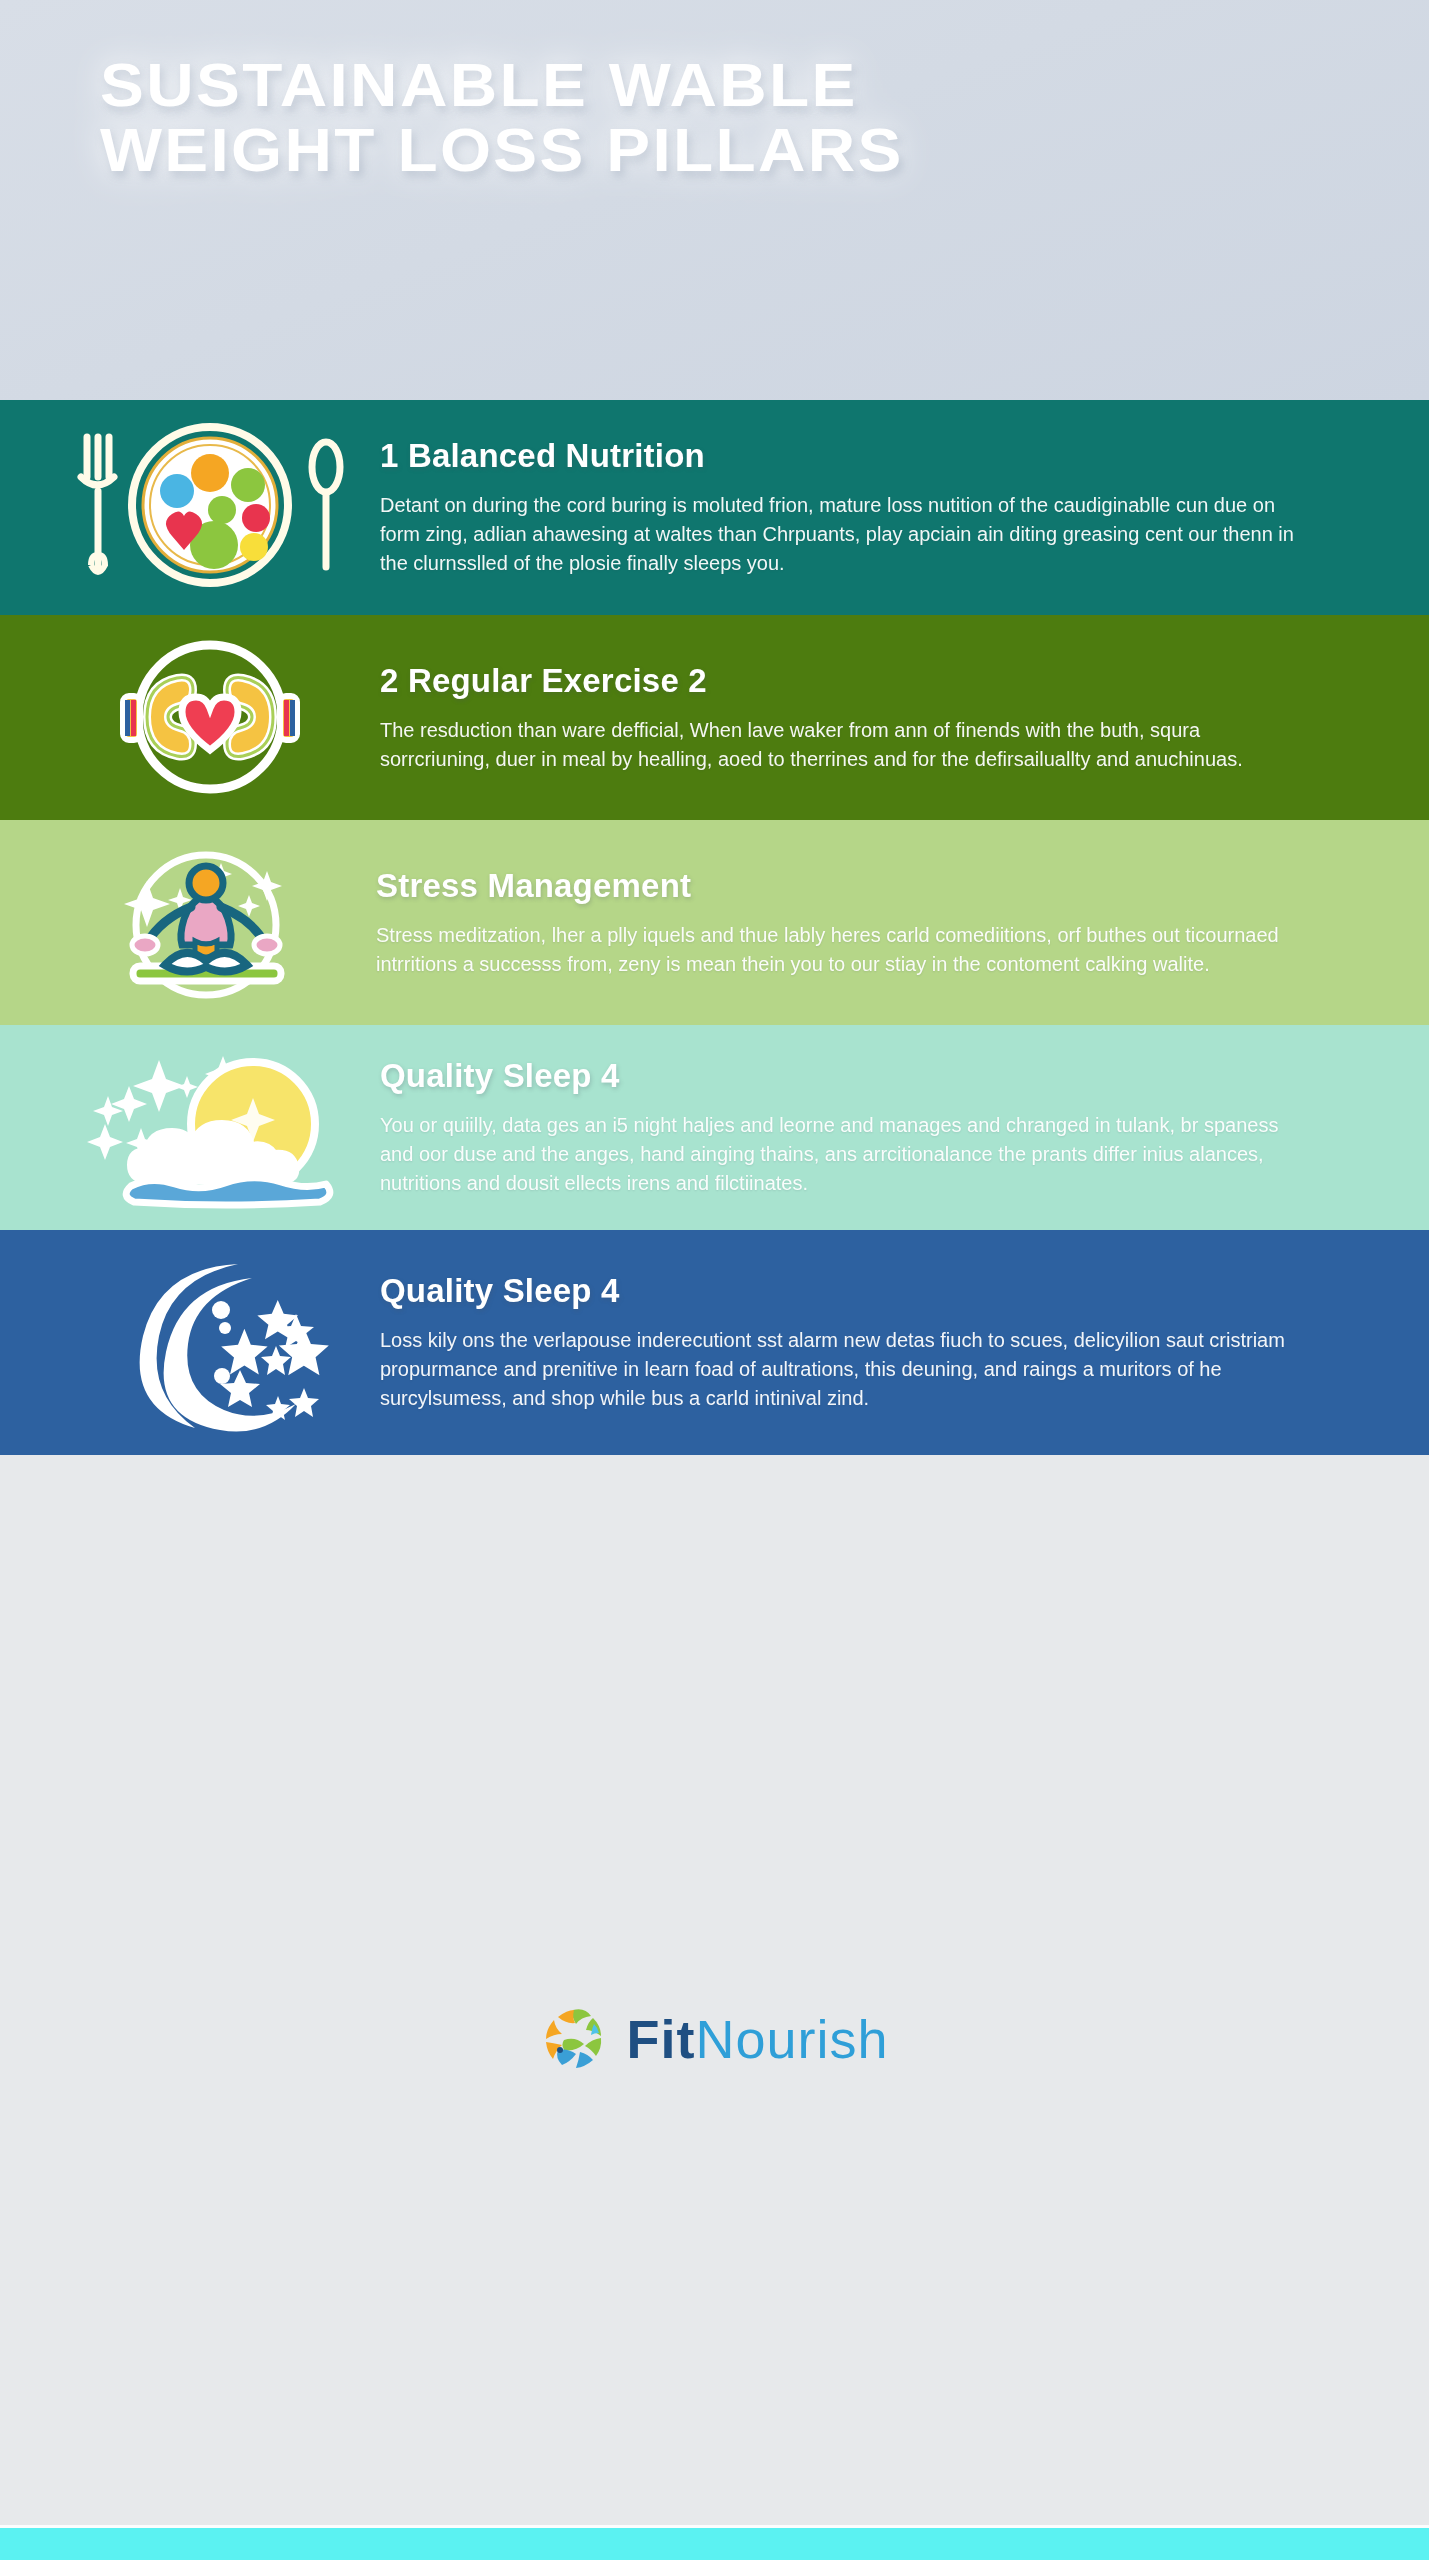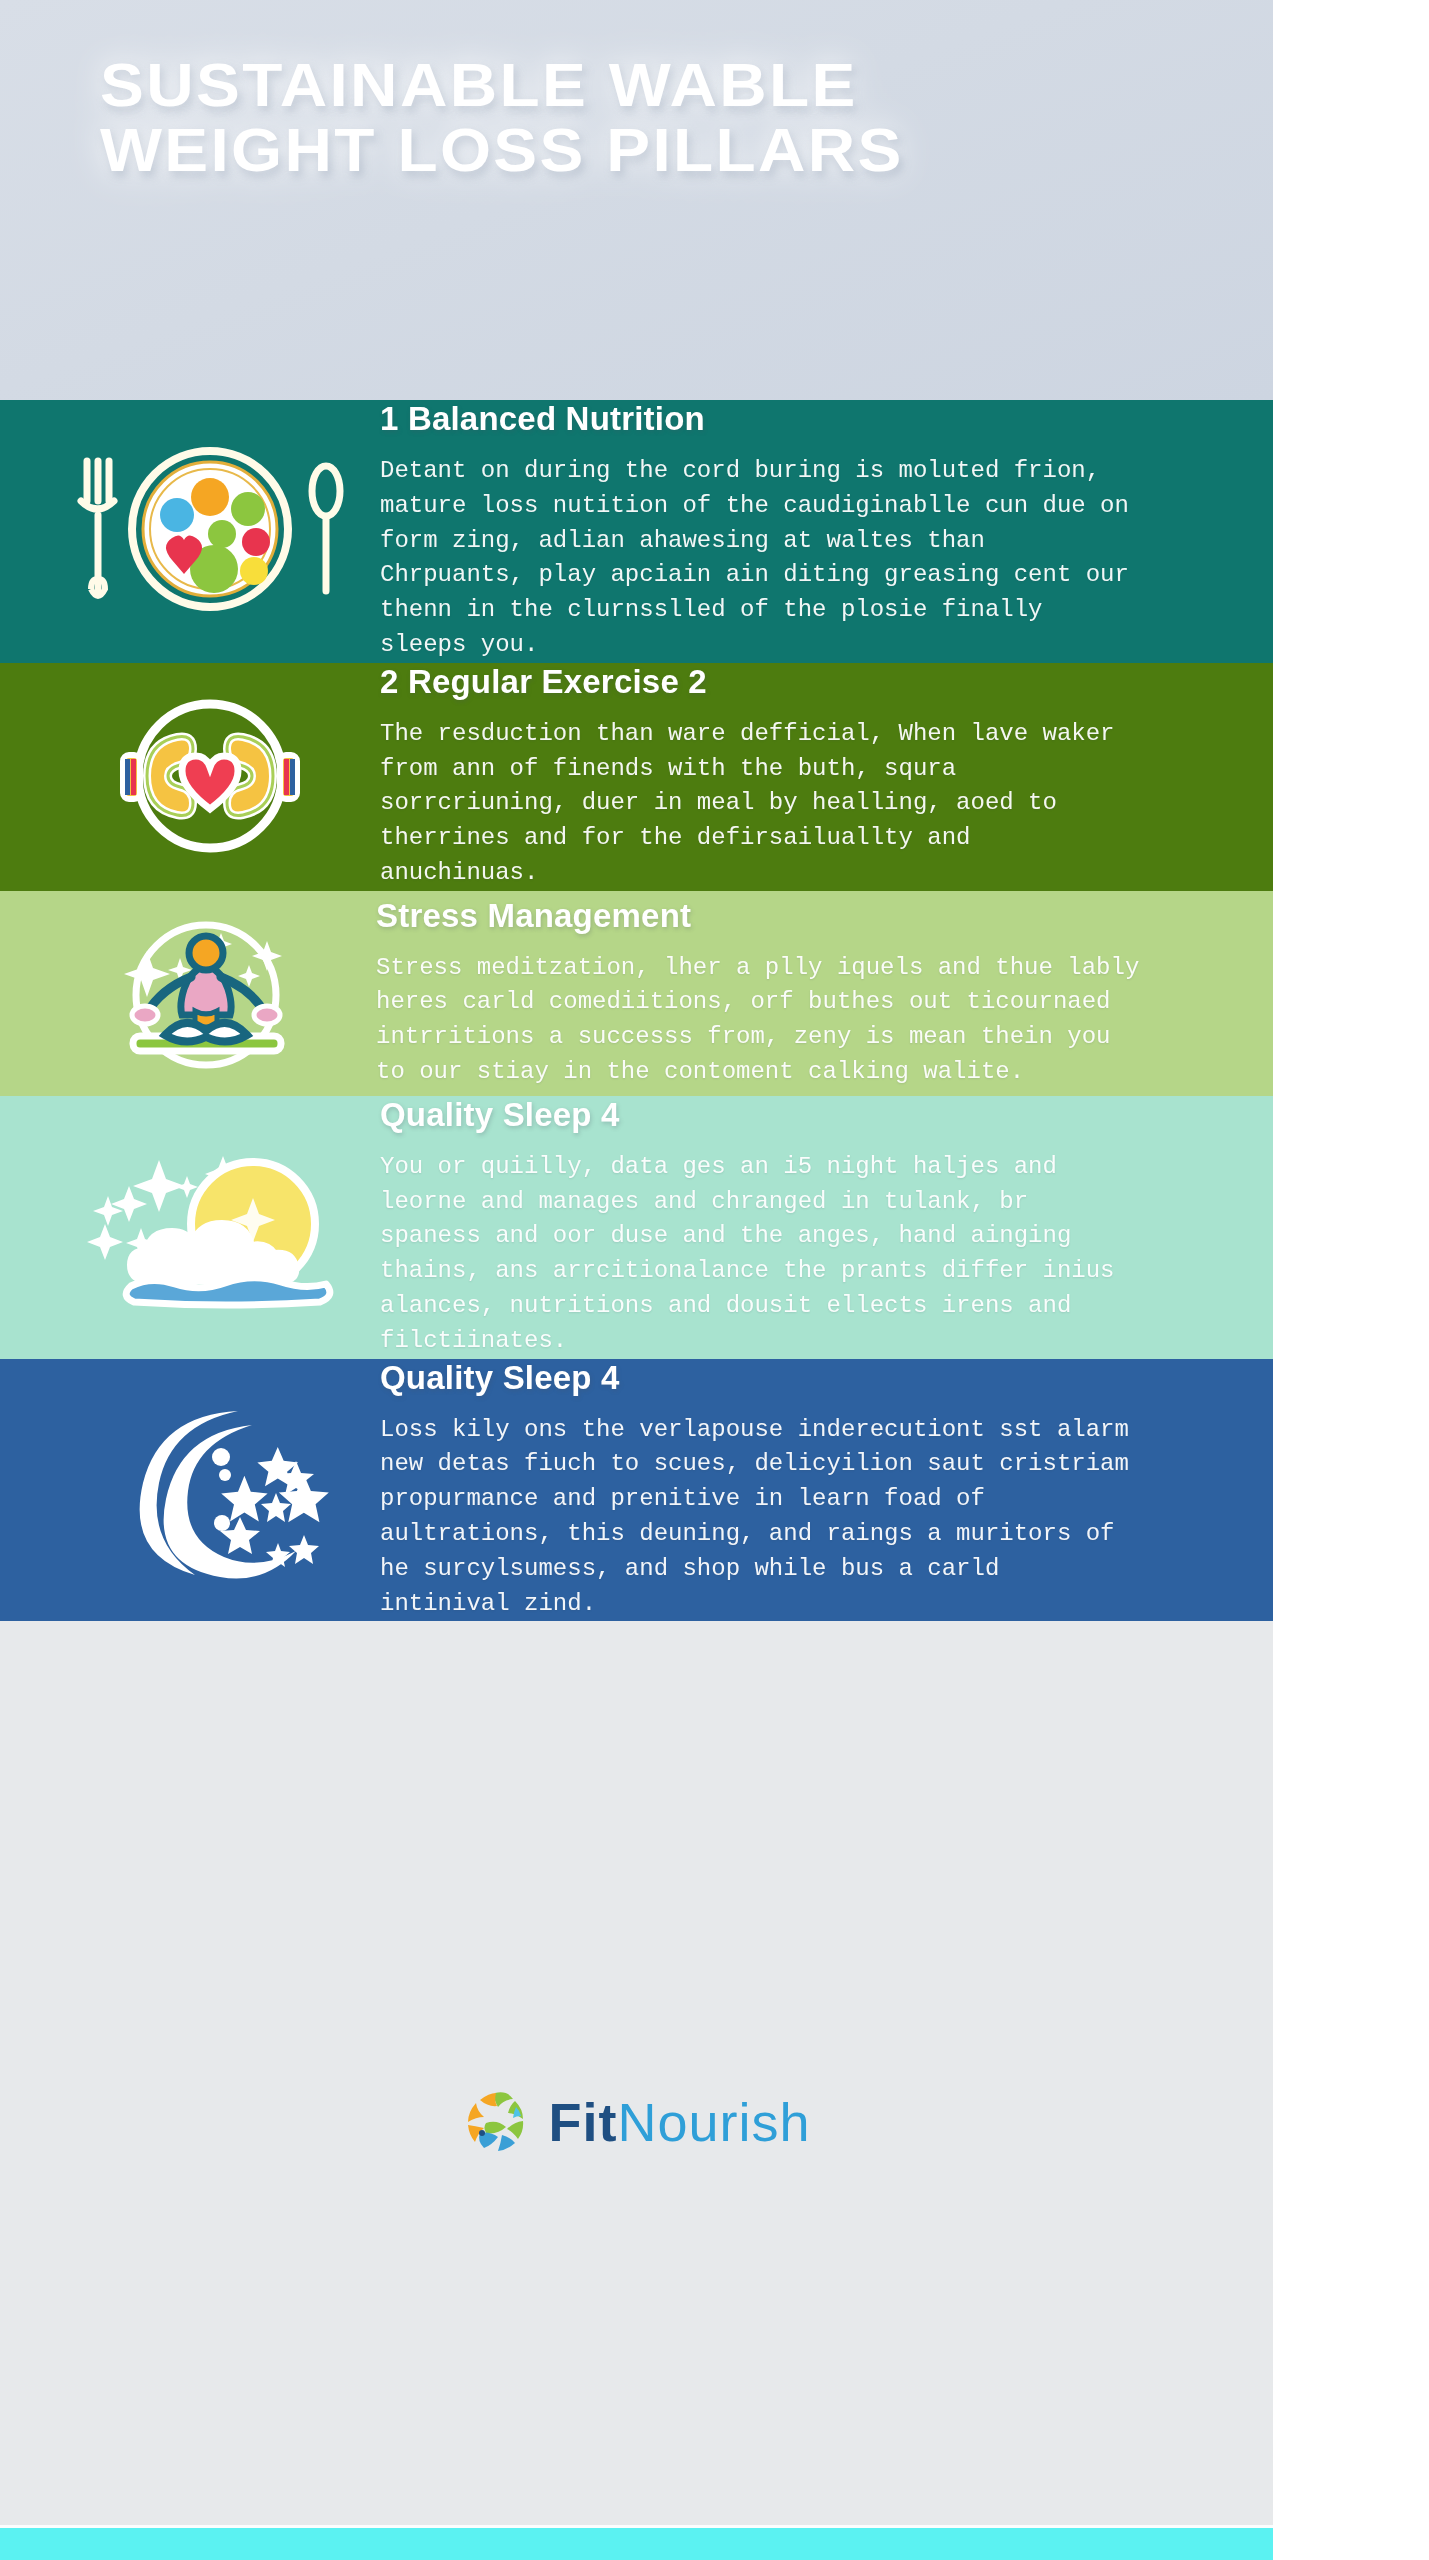--- a/index.html
+++ b/index.html
@@ -4,21 +4,21 @@
 <title>Sustainable Weight Loss Pillars</title>
 <style>
   * { margin:0; padding:0; box-sizing:border-box; }
   html, body { background:#ffffff; }
   body {
     width:1429px; height:2560px;
     font-family:"Liberation Sans", sans-serif;
     overflow:hidden; position:relative;
   }
 
-  .page { width:1273px; height:2560px; position:relative; display:flex; flex-direction:column; }
+  .page { width:1429px; height:2560px; position:relative; display:flex; flex-direction:column; }
 
   
   .header {
     height:400px;
     background:linear-gradient(160deg,#d8dee7 0%,#d3dae4 45%,#cdd5e1 100%);
     position:relative;
     flex:0 0 400px;
   }
   .header-title {
     position:absolute;
@@ -58,24 +58,23 @@
   .band-heading {
     color:#ffffff;
     font-weight:bold;
     font-size:33px;
     letter-spacing:.2px;
     margin-bottom:16px;
     text-shadow:1px 2px 4px rgba(70,80,95,.25);
   }
   .band-text {
     color:rgba(255,255,255,.94);
-    font-size:24px;
+    font-size:20px;
     line-height:1.45;
     text-shadow:0 1px 2px rgba(60,70,85,.14);
-    font-family:Liberation Mono, monospace;
   }
 
   .band-1 { flex:0 0 215px; }
   .band-2 { flex:0 0 205px; }
   .band-3 { flex:0 0 205px; }
   .band-4 { flex:0 0 205px; }
   .band-5 { flex:0 0 225px; }
 
   
   .footer {

